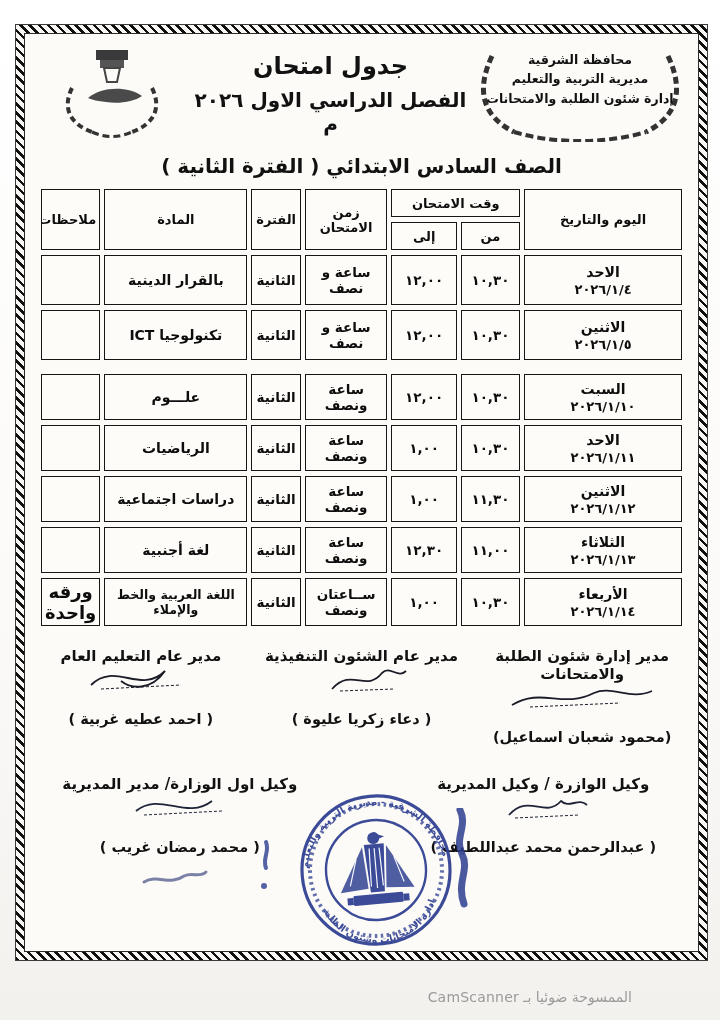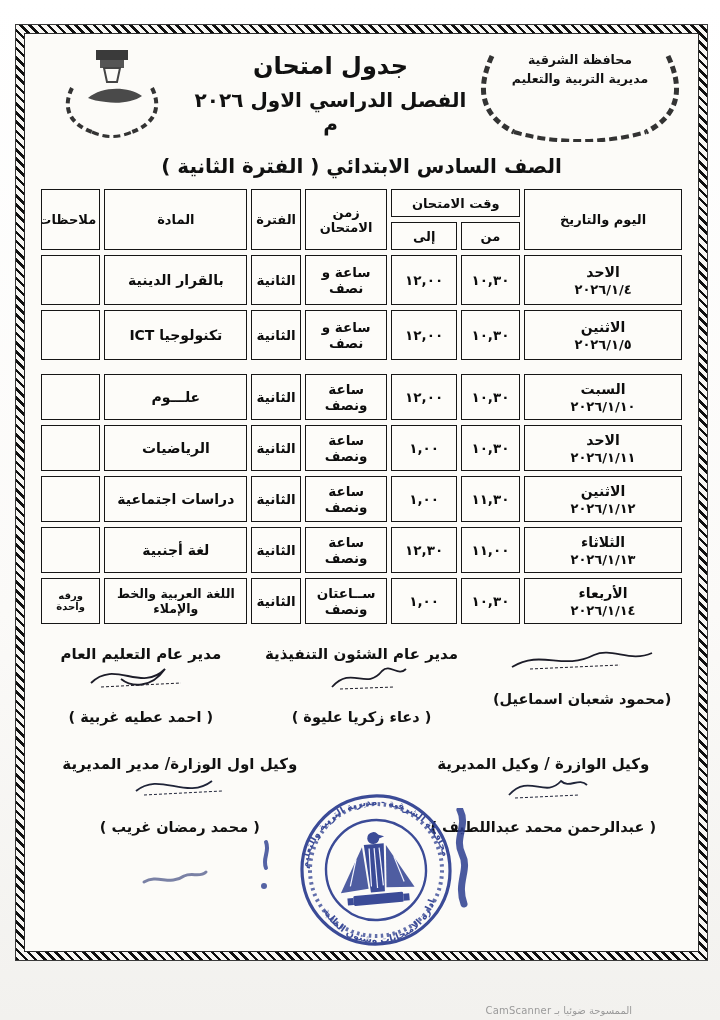--- a/index.html
+++ b/index.html
@@ -35,56 +35,57 @@
         font-weight:bold;color:#0d0d0d;padding:2px 3px;overflow:hidden;}
   th{font-size:13px;}
   td{font-size:13.5px;}
   .t1 th.h-top{height:22px;}
   .t1 th.h-sub{height:22px;}
   .t1 td{height:44px;}
   .t2 td{height:40px;}
   .day-name{display:block;font-size:14px;}
   .day-date{display:block;font-size:13px;margin-top:2px;}
   .subject-cell{font-size:14px;}
-  .notes-cell{font-size:10px;}
+  .notes-cell{font-size:18px;}
   
   .note-general{font-weight:bold;font-size:14.5px;line-height:1.95;text-align:justify;margin:8px 2px 0;}
   .note-item{font-size:13.5px;line-height:1.85;text-align:justify;margin:6px 8px 0;}
   
   .sig-row{display:flex;justify-content:space-between;margin-top:16px;}
   .sig{width:32%;text-align:center;position:relative;}
   .sig-wide{width:44%;}
   .sig-title{font-size:15px;font-weight:bold;}
   .sig-scrawl{display:block;margin:0 auto;height:30px;}
   .sig-name{font-size:14.5px;font-weight:bold;margin-top:16px;}
   .sig-row2{margin-top:30px;}
   
   .stamp{position:absolute;left:283px;top:786px;width:186px;height:168px;transform:rotate(-5deg);opacity:.92;}
   .ink{position:absolute;pointer-events:none;}
   .footer-scan{
-    position:absolute;bottom:4px;right:88px;font-size:10px;color:#9a9a9a;
+    position:absolute;bottom:15px;right:88px;font-size:14px;color:#9a9a9a;
     direction:rtl;letter-spacing:.2px;
   }
 </style>
 </head>
 <body>
 
 <div class="frame-band">
   <div class="frame-inner">
 
     <div class="hdr">
       <div class="org-block">
         <svg class="org-wreath" viewBox="0 0 212 104">
           <path d="M18,18 C2,52 8,78 40,94" fill="none" stroke="#333" stroke-width="5" stroke-dasharray="7 4"></path>
           <path d="M194,18 C210,52 204,78 172,94" fill="none" stroke="#333" stroke-width="5" stroke-dasharray="7 4"></path>
           <path d="M40,94 C80,106 132,106 172,94" fill="none" stroke="#333" stroke-width="4" stroke-dasharray="8 4"></path>
         </svg>
         <div class="org-lines">
           <div>محافظة الشرقية</div>
           <div>مديرية التربية والتعليم</div>
+          <div>إدارة شئون الطلبة والامتحانات</div>
         </div>
       </div>
 
       <div class="center-titles">
         <div class="exam-title">جدول امتحان</div>
         <div class="semester-title">الفصل الدراسي الاول ٢٠٢٦ م</div>
       </div>
 
       <div class="emblem-block">
         <svg width="108" height="92" viewBox="0 0 108 92">
@@ -221,20 +222,21 @@
         <td>الثانية</td>
         <td class="subject-cell" style="font-size:12.5px;">اللغة العربية والخط والإملاء</td>
         <td class="notes-cell">ورقه واحدة</td>
       </tr>
     </tbody>
       </table>
 
 
     <div class="sig-row">
       <div class="sig">
+        <div class="sig-title">مدير إدارة شئون الطلبة والامتحانات</div>
         <svg class="sig-scrawl" width="160" height="30" viewBox="0 0 160 30">
           <path d="M10,22 C40,4 60,26 92,10 C110,2 128,18 150,8" fill="none" stroke="#1c1c28" stroke-width="1.8"></path>
           <path d="M28,24 L118,20" stroke="#1c1c28" stroke-width="1" stroke-dasharray="3 2"></path>
         </svg>
         <div class="sig-name">(محمود شعبان اسماعيل)</div>
       </div>
       <div class="sig">
         <div class="sig-title">مدير عام الشئون التنفيذية</div>
         <svg class="sig-scrawl" width="160" height="30" viewBox="0 0 160 30">
           <path d="M50,24 C70,2 84,28 100,8 C108,0 116,14 124,6" fill="none" stroke="#1c1c28" stroke-width="1.8"></path>

